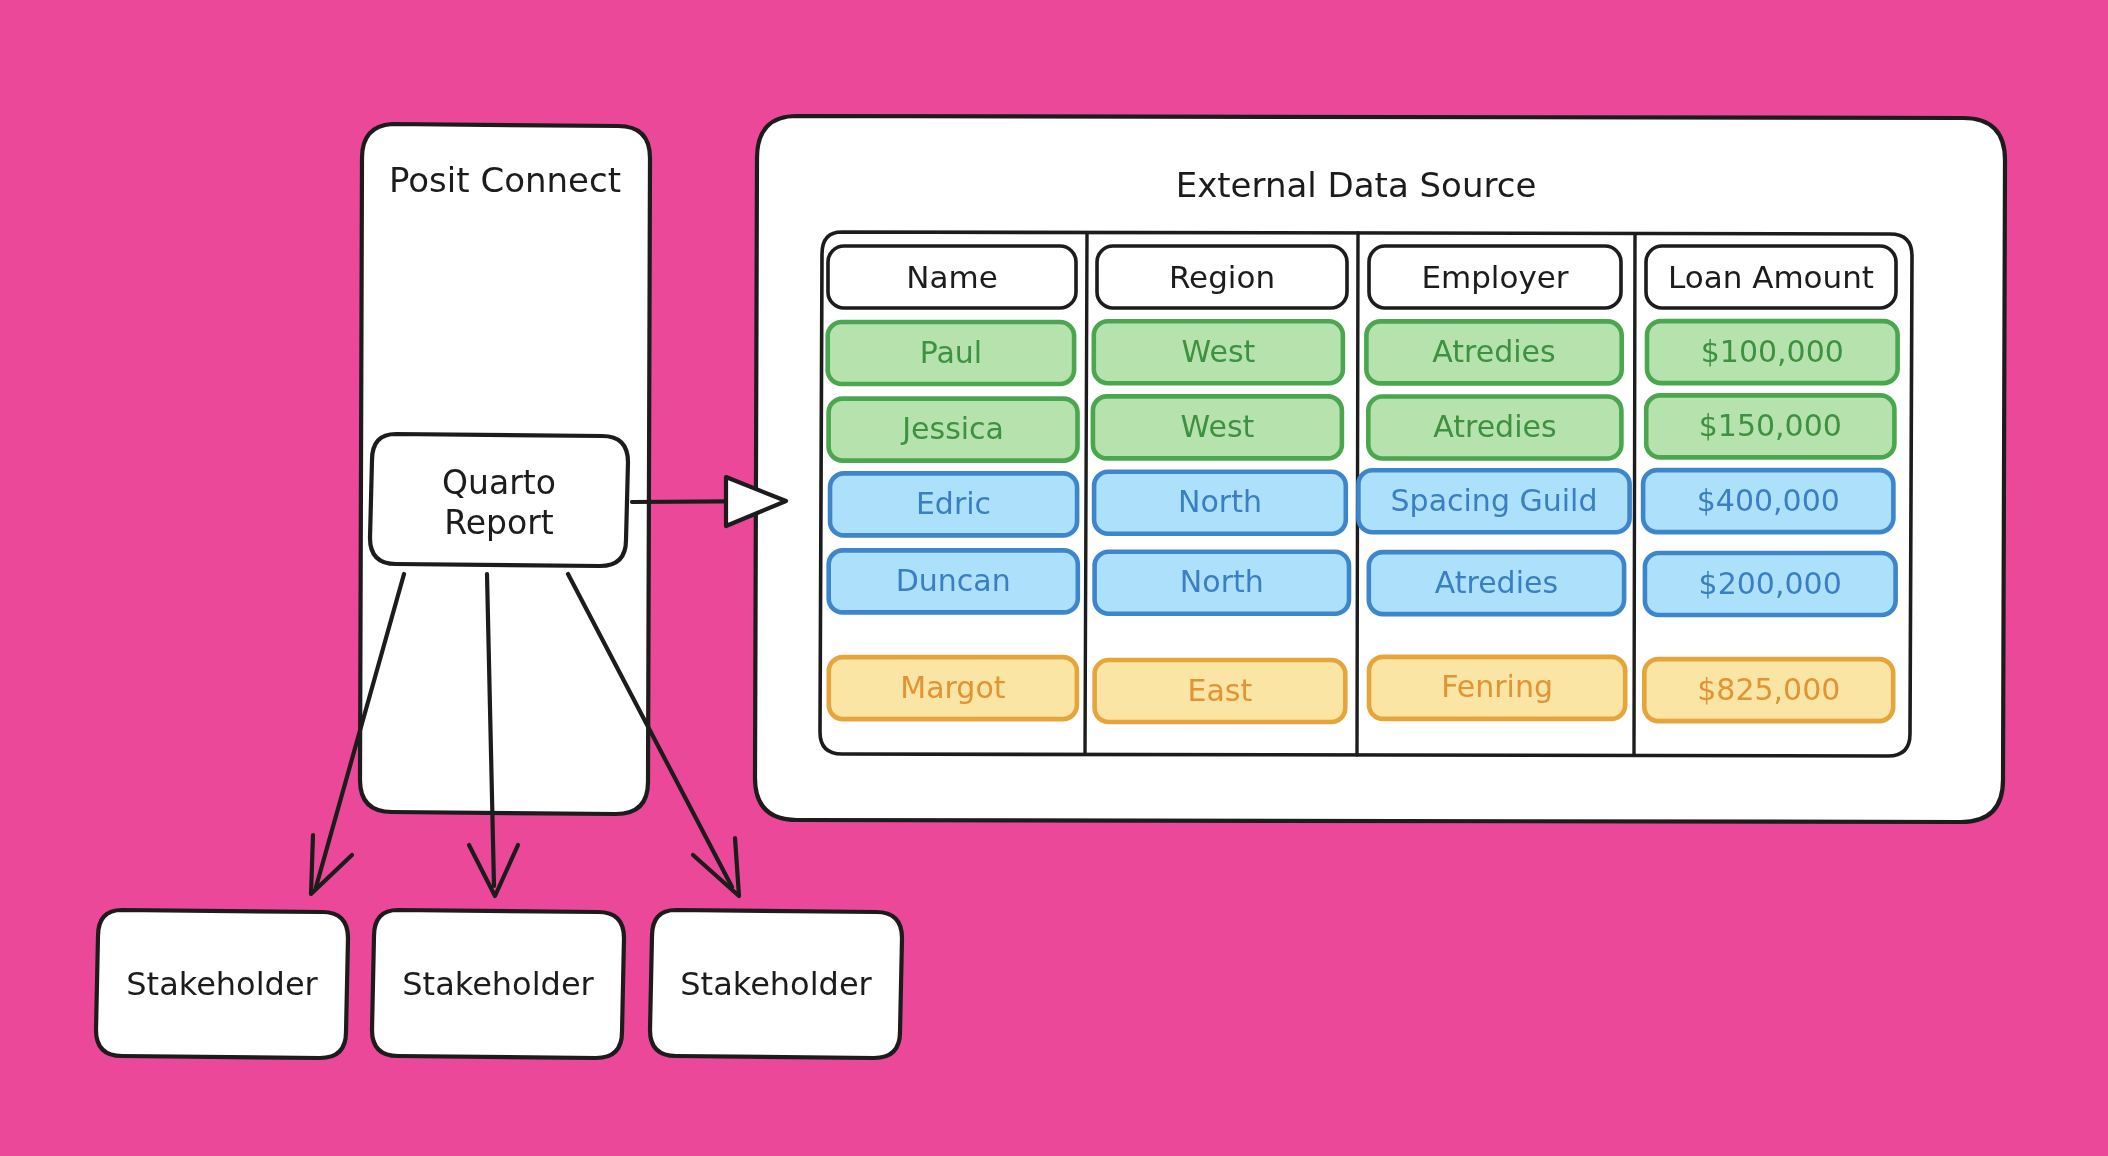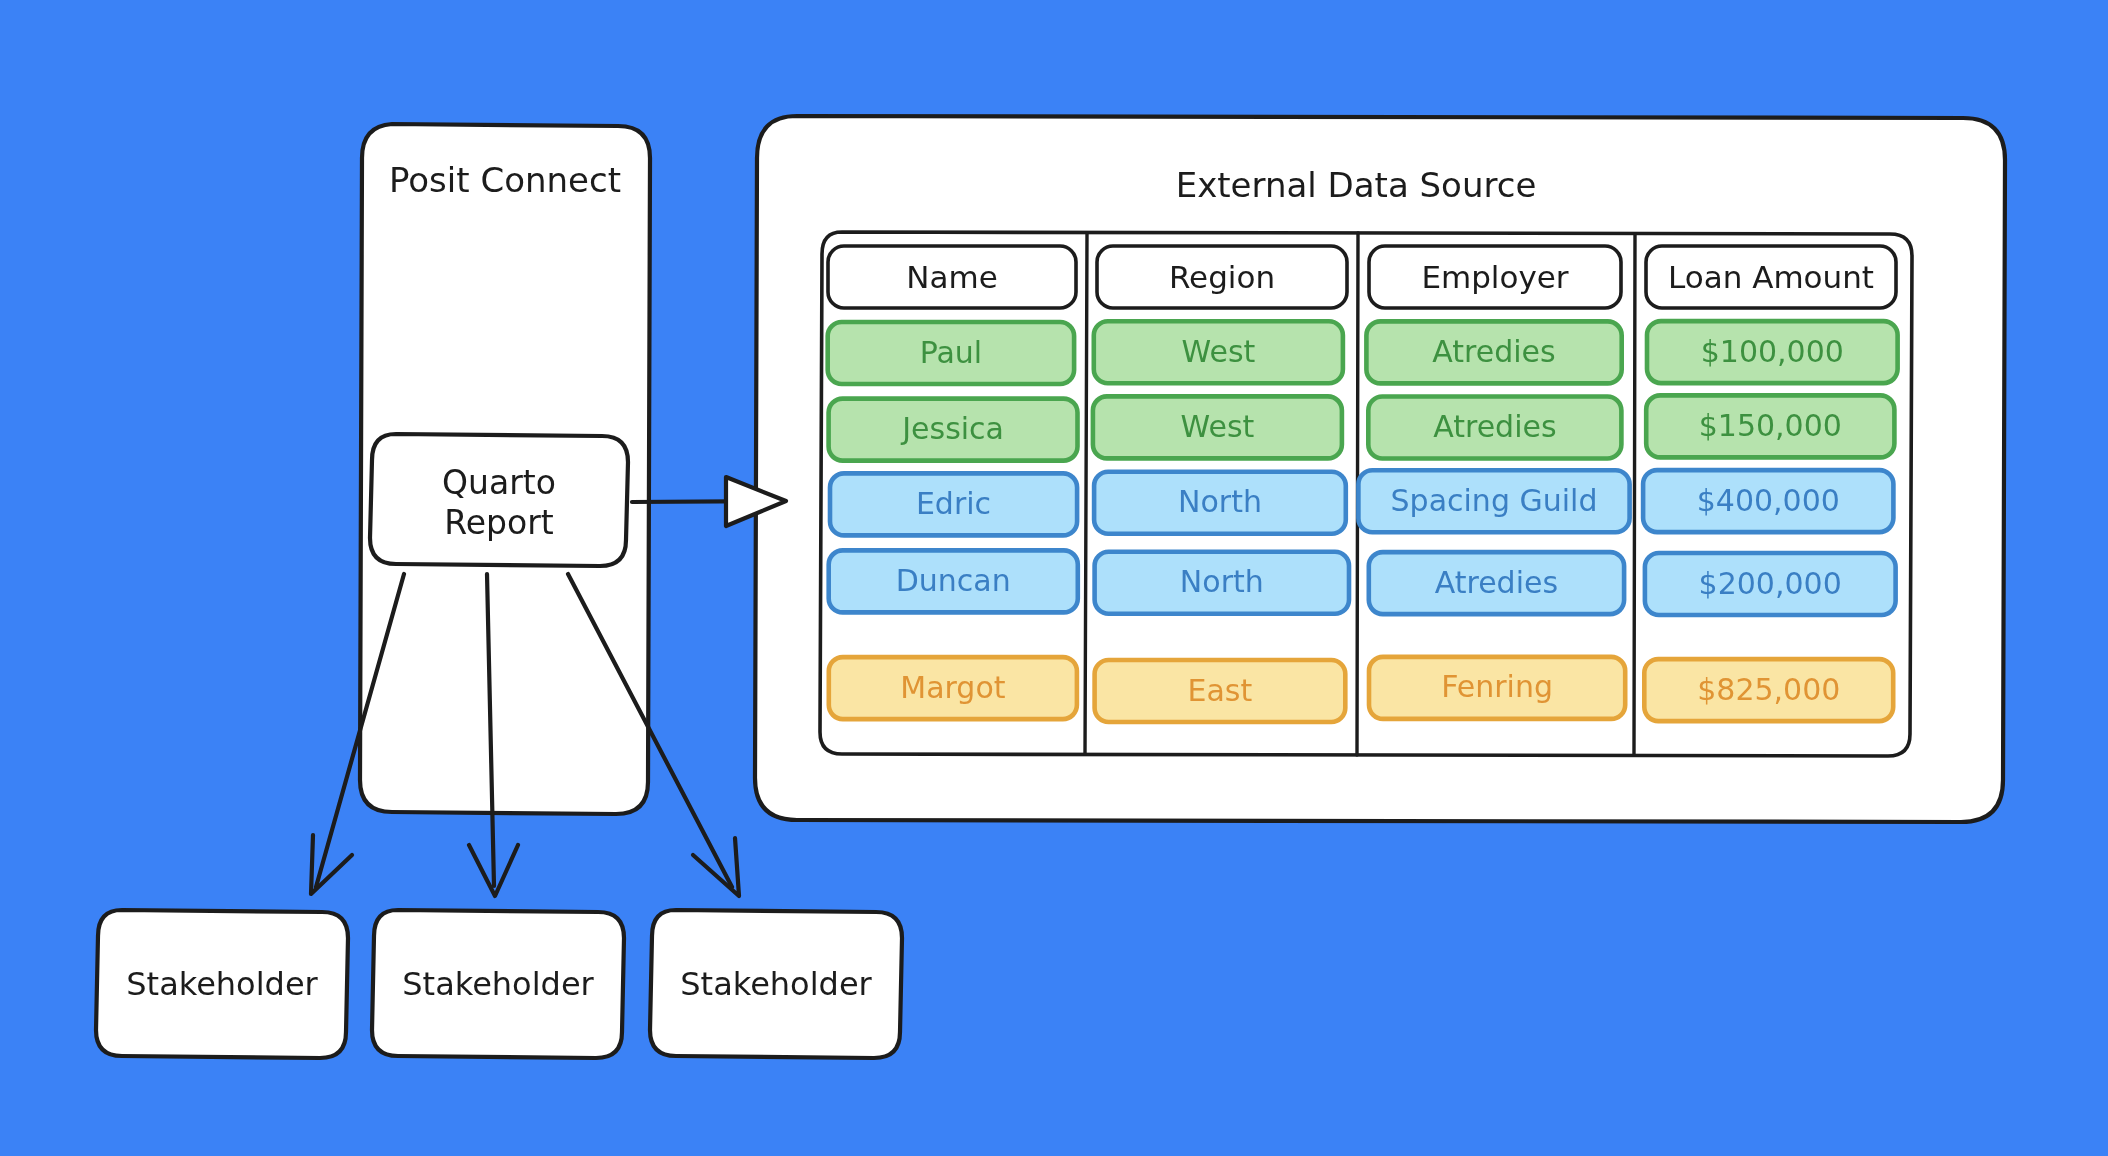--- a/index.html
+++ b/index.html
@@ -8,21 +8,21 @@
     padding: 0;
     background: #ffffff;
   }
   body {
     font-family: "DejaVu Sans", sans-serif;
   }
   #canvas {
     position: relative;
     width: 2108px;
     height: 1156px;
-    background: #3b82f6;
+    background: #ec4899;
     overflow: hidden;
   }
   svg.layer {
     position: absolute;
     left: 0;
     top: 0;
     width: 2108px;
     height: 1156px;
     pointer-events: none;
   }

